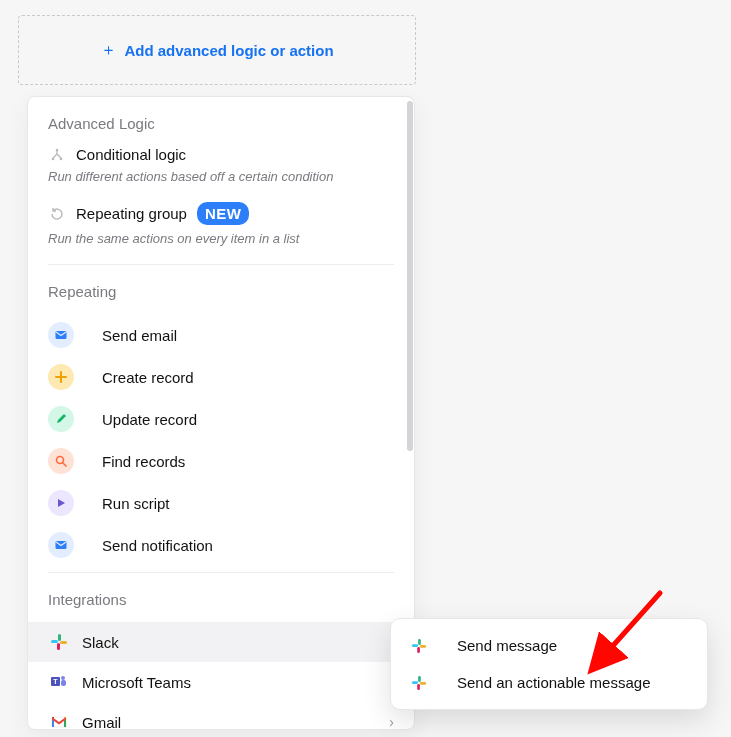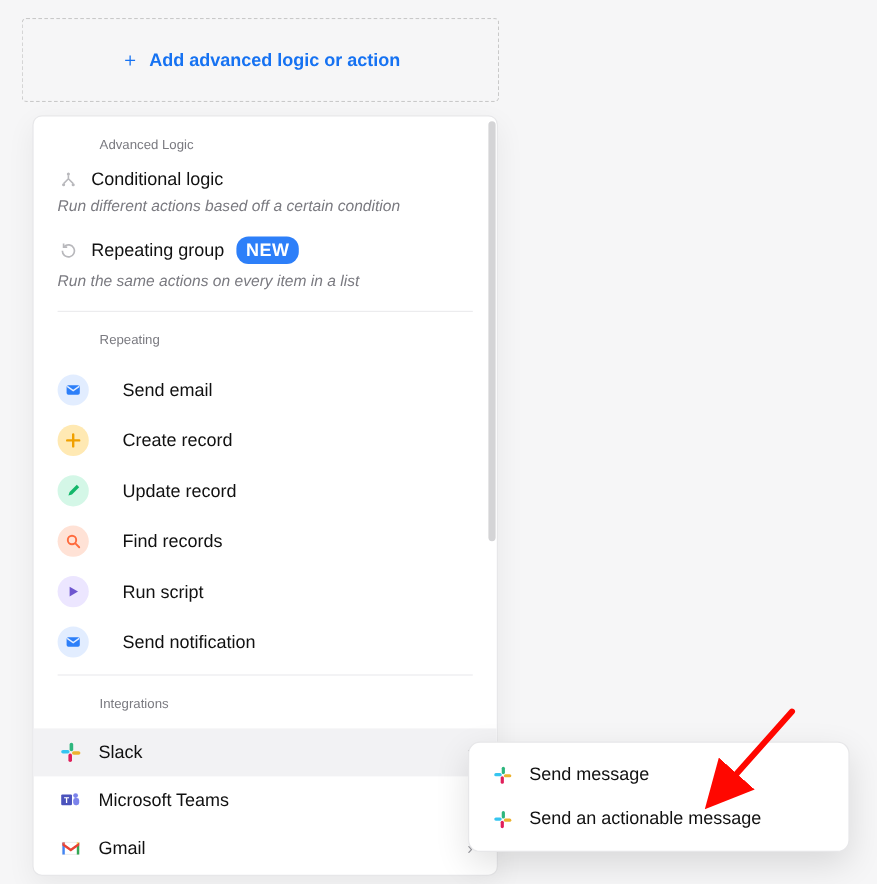--- a/index.html
+++ b/index.html
@@ -57,24 +57,23 @@
     top: 4px;
     width: 6px;
     height: 350px;
     background: #d4d4d6;
     border-radius: 3px;
   }
   .panel-inner {
     padding: 18px 20px 0 20px;
   }
   .section-title {
-    font-size: 11px;
+    font-size: 15px;
     color: #7a7a80;
     margin-bottom: 14px;
-    margin-left: 35px;
   }
   .logic-item { margin-bottom: 18px; }
   .logic-head {
     display: flex;
     align-items: center;
     gap: 10px;
     font-size: 15px;
     color: #111;
     margin-bottom: 6px;
   }
@@ -148,21 +147,21 @@
     width: 318px;
     background: #fff;
     border: 1px solid #e7e7e9;
     border-radius: 10px;
     box-shadow: 0 10px 28px rgba(0,0,0,0.12);
     padding: 8px;
   }
   .sub-item {
     display: flex;
     align-items: center;
-    gap: 12px;
+    gap: 28px;
     padding: 10px 10px;
     border-radius: 6px;
     font-size: 15px;
     color: #111;
     cursor: pointer;
   }
   .sub-ic { width:20px; display:flex; justify-content:center; }
 
   
   .arrow {

